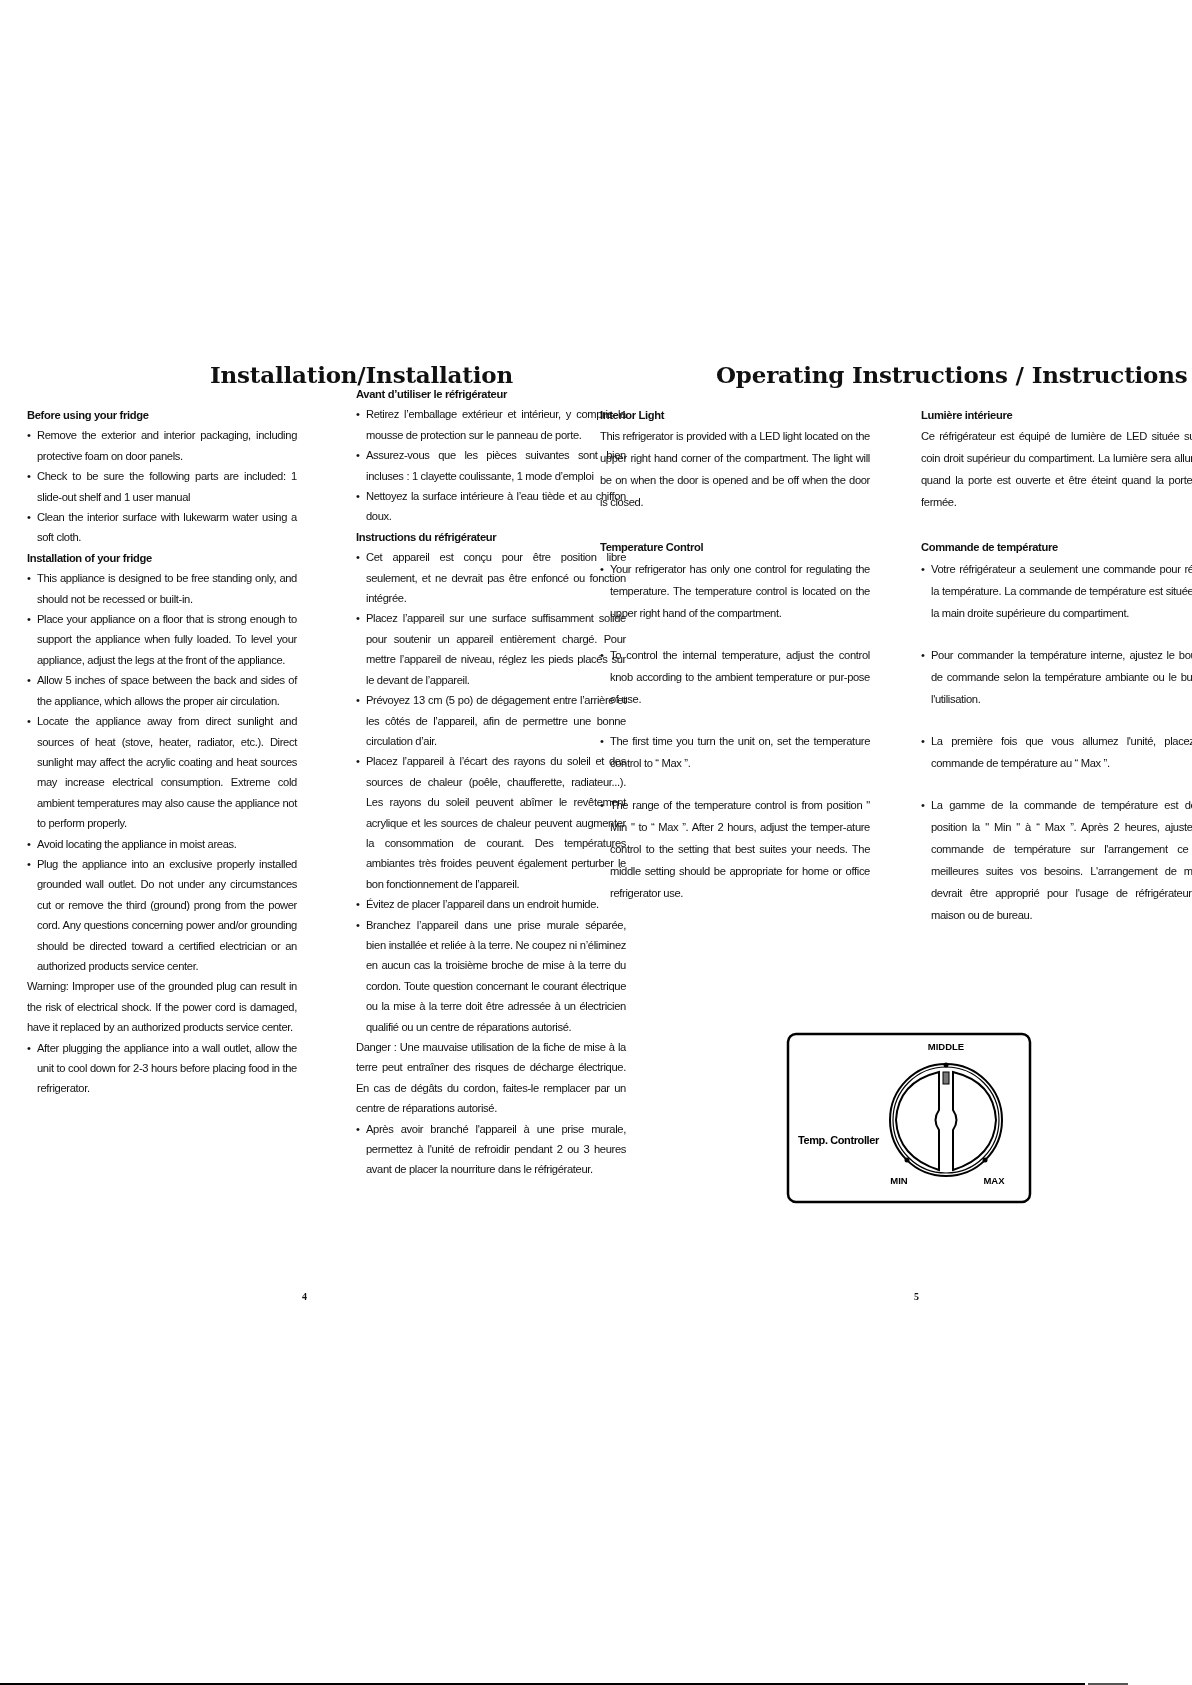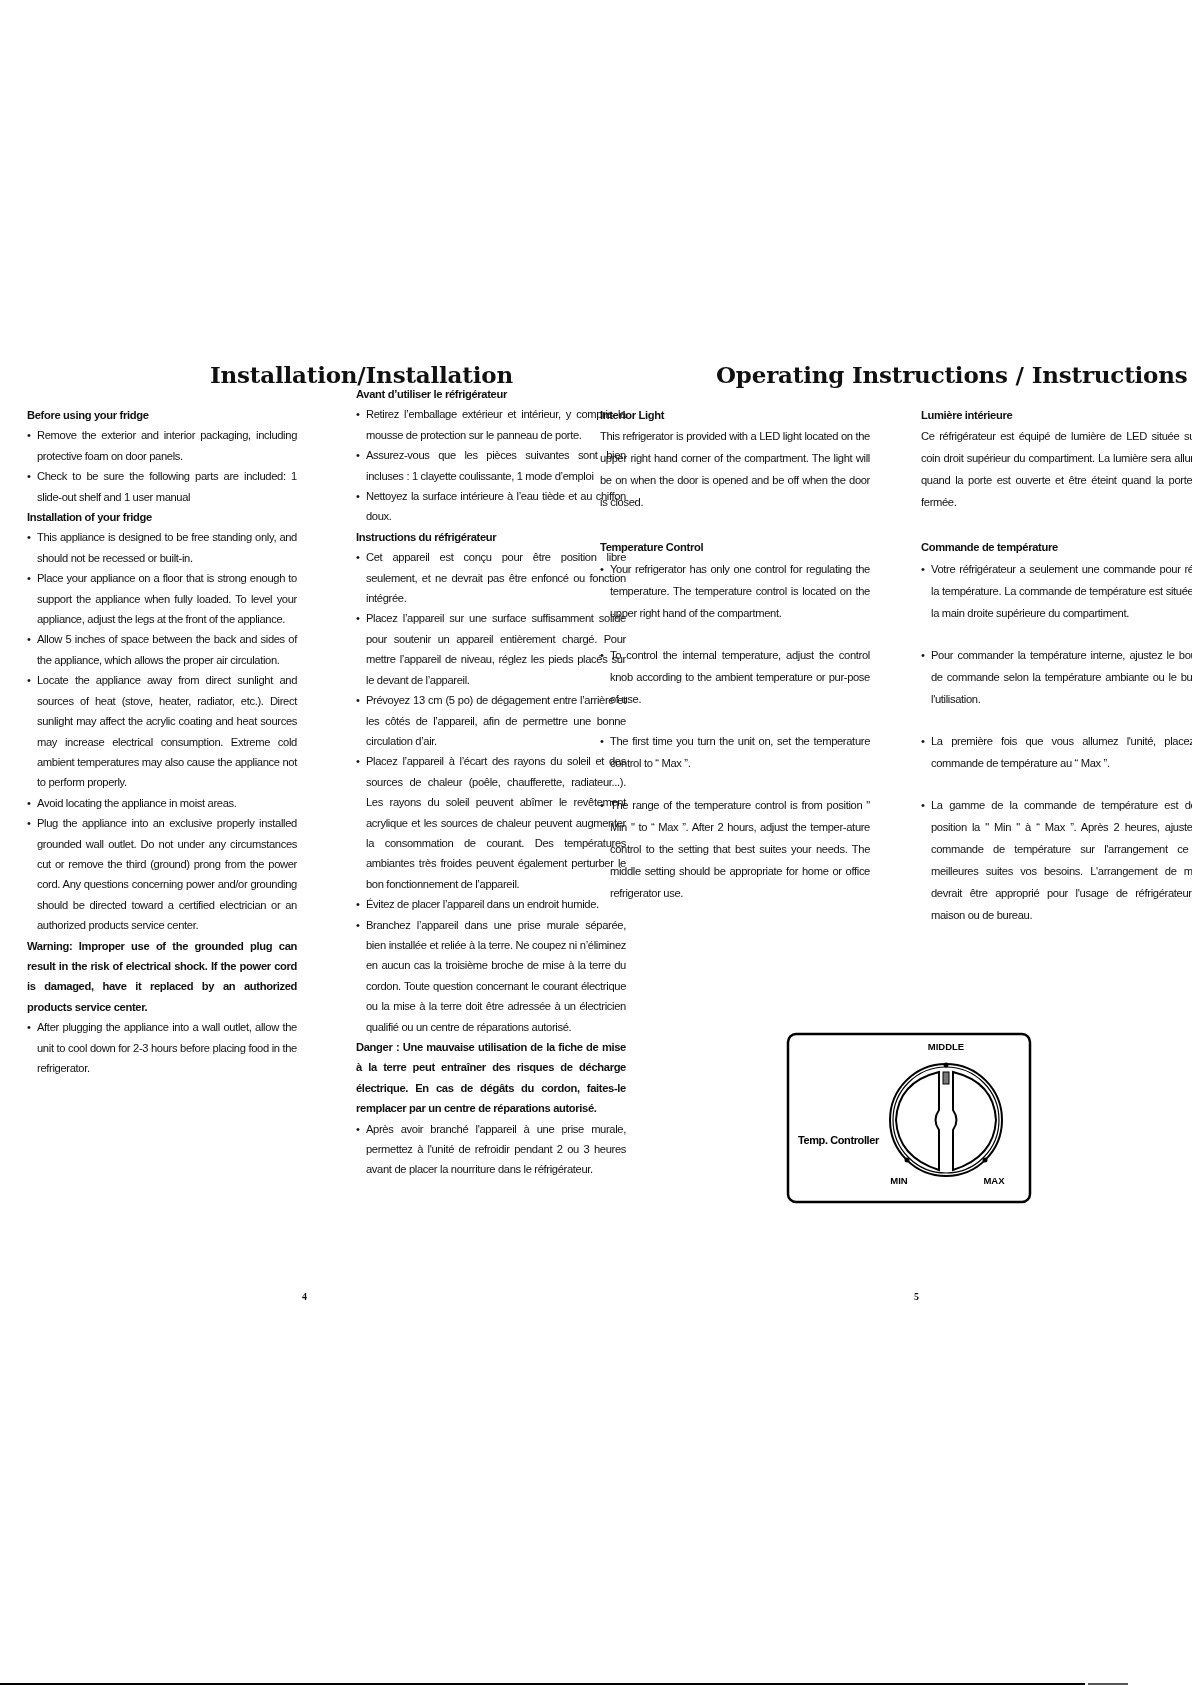--- a/index.html
+++ b/index.html
@@ -3,36 +3,37 @@
 <meta charset="utf-8">
 <style>
   html,body{margin:0;padding:0;background:#fff;}
   body{width:1192px;height:1685px;position:relative;overflow:hidden;font-family:"Liberation Sans",sans-serif;color:#111;}
   .title{position:absolute;font-family:"DejaVu Serif","Liberation Serif",serif;font-weight:bold;font-size:23px;letter-spacing:-0.2px;white-space:nowrap;}
   .col{position:absolute;font-family:"Liberation Sans",sans-serif;font-size:11.2px;line-height:20.4px;letter-spacing:-0.35px;}
   .col .h{font-weight:bold;}
   .col .p{text-align:justify;}
   .col .b{position:relative;padding-left:10px;text-align:justify;}
   .col .b::before{content:"•";position:absolute;left:0;top:0;}
-  .col .w{font-weight:bold;text-align:justify;}
+  .col .w{font-weight:normal;text-align:justify;}
   .gap{height:20px;}
   .pnum{position:absolute;font-family:"Liberation Serif",serif;font-size:10px;font-weight:bold;}
   .rule{position:absolute;left:0;top:1683px;width:1085px;height:2px;background:#000;}
   .rule2{position:absolute;left:1088px;top:1683px;width:40px;height:2px;background:#555;}
   #tc{position:absolute;left:786px;top:1032px;width:246px;height:172px;}
 </style>
 </head>
 <body>
 
 <div class="title" style="left:210px;top:361px;">Installation/Installation</div>
 
 <div class="col" style="left:27px;top:405px;width:270px;">
   <div class="h">Before using your fridge</div>
   <div class="b">Remove the exterior and interior packaging, including protective foam on door panels.</div>
   <div class="b">Check to be sure the following parts are included: 1 slide-out shelf and 1 user manual</div>
+  <div class="b">Clean the interior surface with lukewarm water using a soft cloth.</div>
   <div class="h">Installation of your fridge</div>
   <div class="b">This appliance is designed to be free standing only, and should not be recessed or built-in.</div>
   <div class="b">Place your appliance on a floor that is strong enough to support the appliance when fully loaded. To level your appliance, adjust the legs at the front of the appliance.</div>
   <div class="b">Allow 5 inches of space between the back and sides of the appliance, which allows the proper air circulation.</div>
   <div class="b">Locate the appliance away from direct sunlight and sources of heat (stove, heater, radiator, etc.). Direct sunlight may affect the acrylic coating and heat sources may increase electrical consumption. Extreme cold ambient temperatures may also cause the appliance not to perform properly.</div>
   <div class="b">Avoid locating the appliance in moist areas.</div>
   <div class="b">Plug the appliance into an exclusive properly installed grounded wall outlet. Do not under any circumstances cut or remove the third (ground) prong from the power cord. Any questions concerning power and/or grounding should be directed toward a certified electrician or an authorized products service center.</div>
   <div class="w">Warning: Improper use of the grounded plug can result in the risk of electrical shock. If the power cord is damaged, have it replaced by an authorized products service center.</div>
   <div class="b">After plugging the appliance into a wall outlet, allow the unit to cool down for 2-3 hours before placing food in the refrigerator.</div>
 </div>

